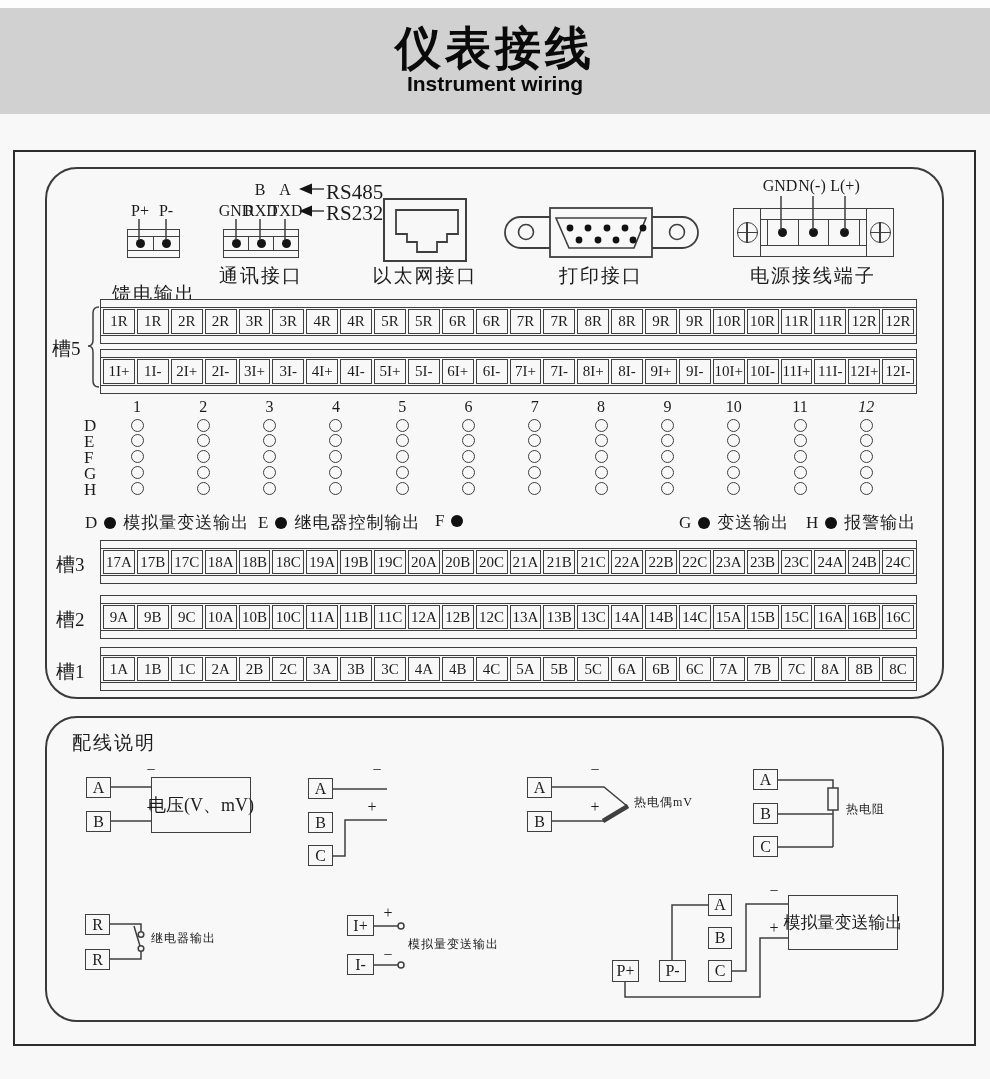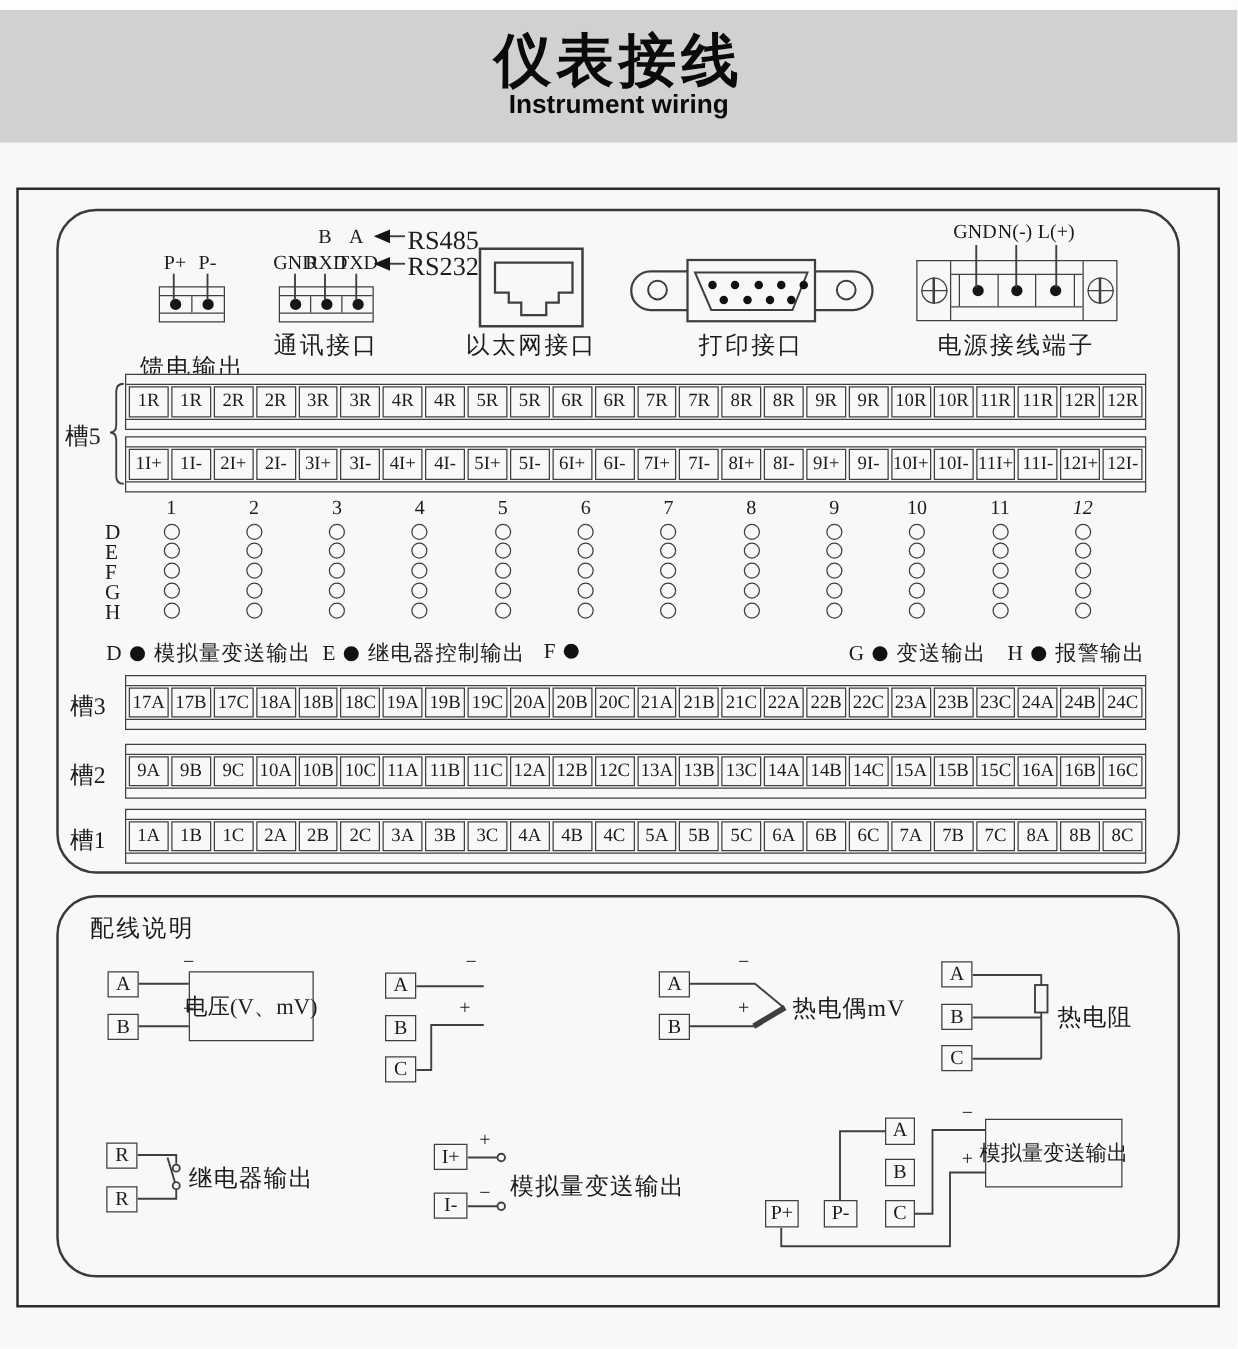--- a/index.html
+++ b/index.html
@@ -65,21 +65,21 @@
   .lkey{font-size:17px;font-family:"Liberation Serif","DejaVu Serif",serif;}
   .ldot{width:12px;height:12px;border-radius:50%;background:#111;}
   .ltext{font-size:17px;letter-spacing:1px;font-family:"Liberation Serif","DejaVu Serif",serif;}
   
   .sq{position:absolute;width:25px;height:21px;border:1.5px solid #3f3f3f;background:#f8f8f8;display:flex;
       align-items:center;justify-content:center;font-size:16px;font-family:"Liberation Serif","DejaVu Serif",serif;
       z-index:6;box-sizing:border-box;}
   .dev{position:absolute;border:1.6px solid #3f3f3f;background:#f8f8f8;display:flex;align-items:center;justify-content:center;
        font-size:18px;font-family:"Liberation Serif","DejaVu Serif",serif;z-index:6;box-sizing:border-box;white-space:nowrap;}
   .sign{position:absolute;width:20px;text-align:center;font-size:16px;font-family:"Liberation Serif","DejaVu Serif",serif;z-index:7;}
-  .wlabel{position:absolute;font-size:19px;letter-spacing:1px;white-space:nowrap;z-index:7;
+  .wlabel{position:absolute;font-size:12px;letter-spacing:1px;white-space:nowrap;z-index:7;
           font-family:"Liberation Serif","DejaVu Serif",serif;}
   .eth{position:absolute;left:383px;top:198px;width:84px;height:64px;border:2px solid #3f3f3f;background:#f8f8f8;box-sizing:border-box;}
   #wires{position:absolute;left:0;top:0;z-index:5;pointer-events:none;}
   svg{display:block;}
 </style>
 </head>
 <body>
 
 <div id="app">
   <div class="topstrip"></div>

